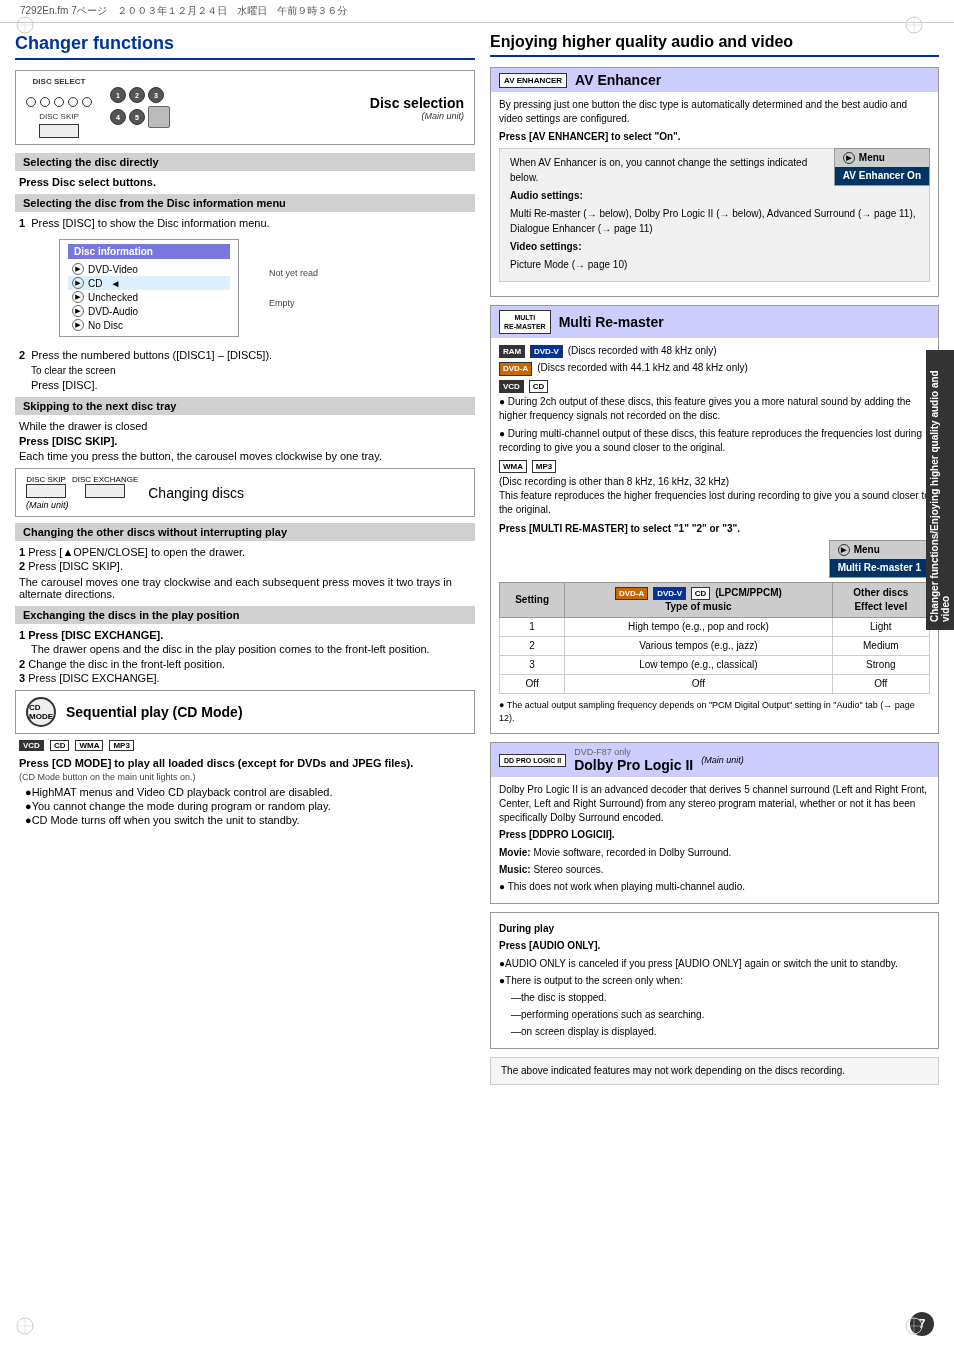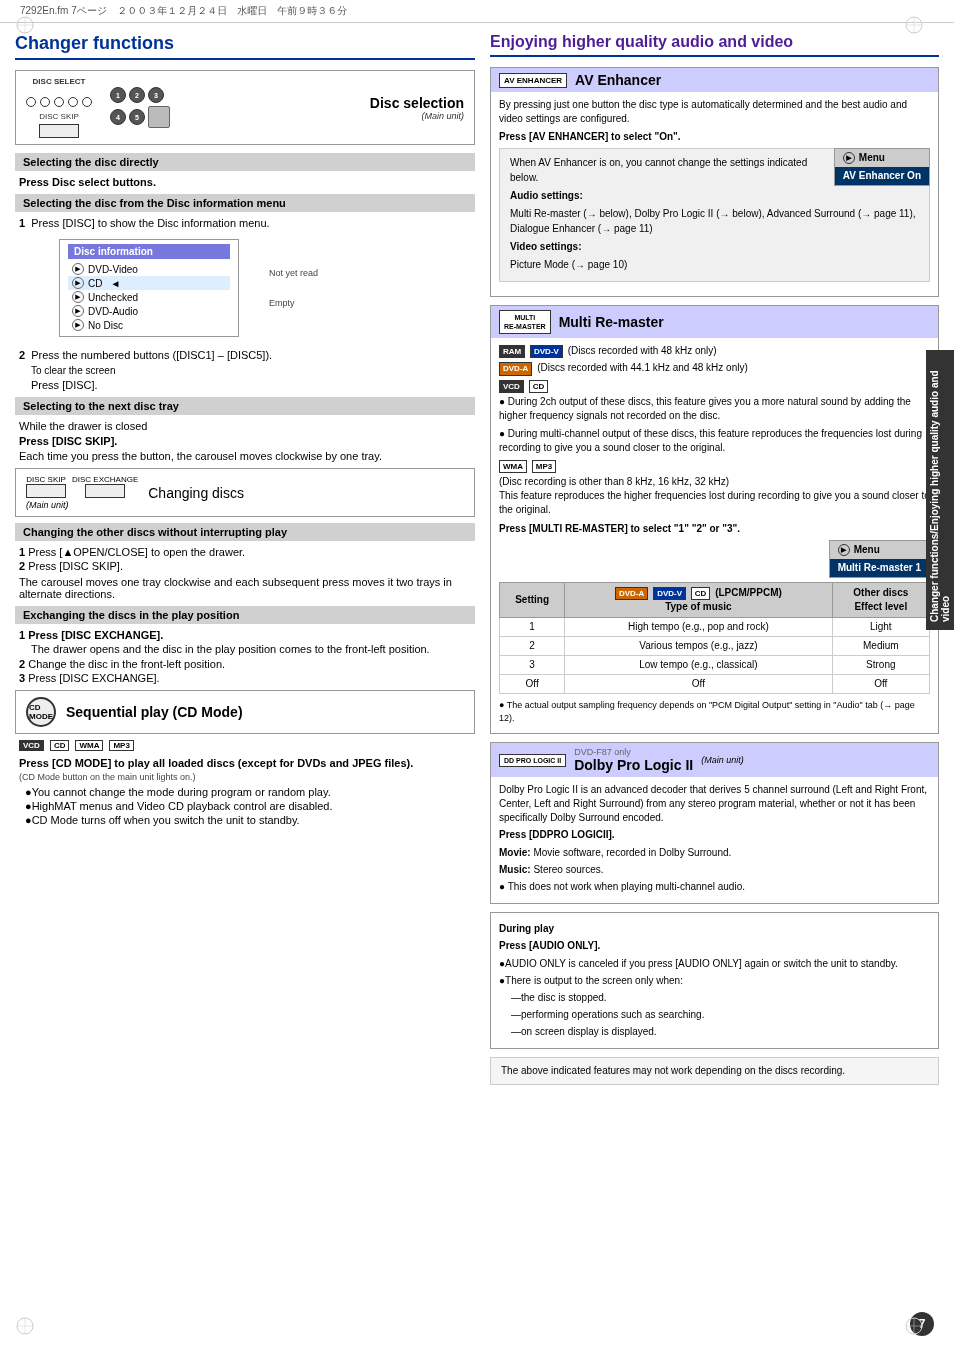--- a/index.html
+++ b/index.html
@@ -47,21 +47,21 @@
       font-size: 18px;
       font-weight: bold;
       color: #003399;
       border-bottom: 2px solid #003399;
       padding-bottom: 4px;
       margin-bottom: 10px;
     }
     .section-title-right {
       font-size: 16px;
       font-weight: bold;
-      color: #4c1d95;
+      color: #000000;
       border-bottom: 2px solid #003399;
       padding-bottom: 4px;
       margin-bottom: 10px;
     }
     
     .disc-diagram {
       display: flex;
       align-items: center;
       gap: 10px;
       margin-bottom: 8px;
@@ -557,21 +557,21 @@
           <div style="font-size:9px;color:#444;display:flex;flex-direction:column;justify-content:center;gap:20px;">
             <span>Not yet read</span>
             <span>Empty</span>
           </div>
         </div>
         <p style="margin-bottom:4px;"><span class="bold">2&nbsp;&nbsp;</span><span>Press the numbered buttons ([DISC1] – [DISC5]).</span></p>
         <p style="margin-left:12px;font-size:10px;">To clear the screen</p>
         <p style="margin-left:12px;">Press [DISC].</p>
       </div>
 
-      <div class="shaded-header">Selecting to the next disc tray</div>
+      <div class="shaded-header">Skipping to the next disc tray</div>
       <div class="section-body">
         <p>While the drawer is closed</p>
         <p class="bold">Press [DISC SKIP].</p>
         <p style="margin-top:3px;">Each time you press the button, the carousel moves clockwise by one tray.</p>
       </div>
 
       <div class="changing-discs-box">
         <div style="display:flex;flex-direction:column;align-items:flex-start;gap:2px;">
           <div style="display:flex;gap:6px;align-items:flex-end;">
             <div style="display:flex;flex-direction:column;align-items:center;">
@@ -613,22 +613,22 @@
       <div style="display:flex;gap:4px;margin-bottom:6px;margin-left:4px;">
         <span class="badge badge-filled">VCD</span>
         <span class="badge">CD</span>
         <span class="badge">WMA</span>
         <span class="badge">MP3</span>
       </div>
 
       <div class="section-body">
         <p class="bold">Press [CD MODE] to play all loaded discs (except for DVDs and JPEG files).</p>
         <p style="font-size:9px;color:#444;margin-bottom:4px;">(CD Mode button on the main unit lights on.)</p>
+        <p class="note-bullet">●<span>HighMAT menus and Video CD playback control are disabled.</span></p>
         <p class="note-bullet">●<span>You cannot change the mode during program or random play.</span></p>
-        <p class="note-bullet">●<span>HighMAT menus and Video CD playback control are disabled.</span></p>
         <p class="note-bullet">●<span>CD Mode turns off when you switch the unit to standby.</span></p>
       </div>
     </div>
 
     <div class="right-col">
       <div class="section-title-right">Enjoying higher quality audio and video</div>
 
       <div class="av-enhancer-box">
         <div class="av-enhancer-header">
           <div class="av-enhancer-icon">AV ENHANCER</div>

